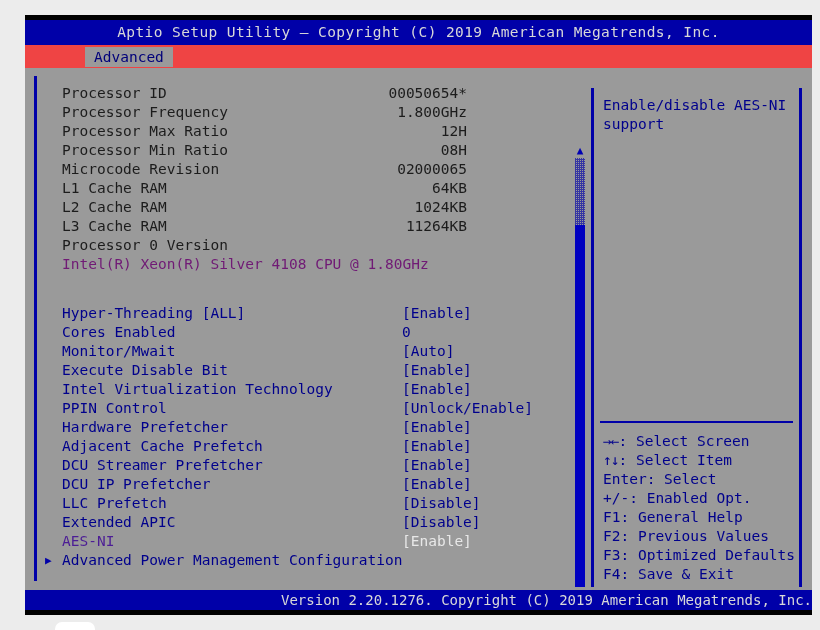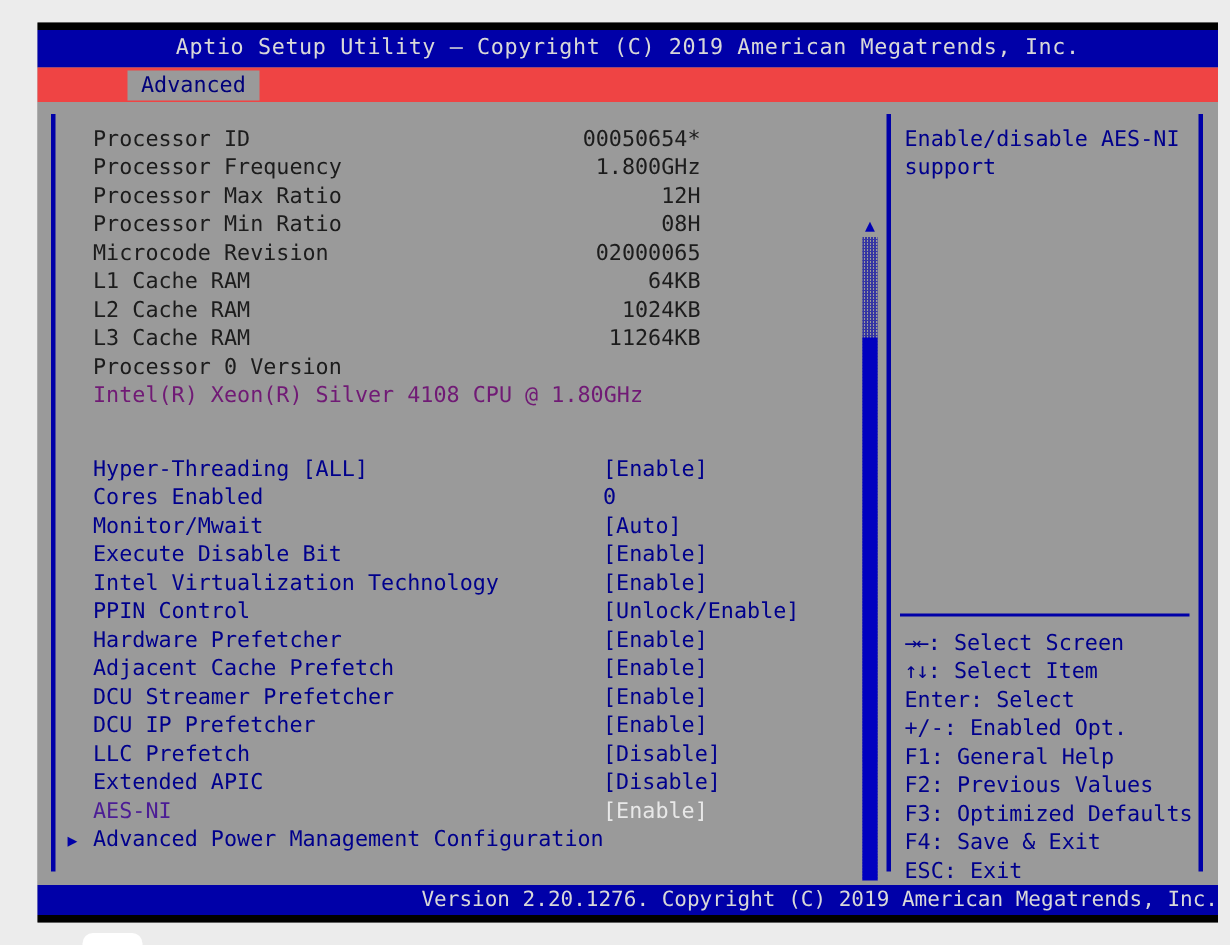--- a/index.html
+++ b/index.html
@@ -184,21 +184,21 @@
     top: 96px;
     width: 10px;
     height: 382px;
     background: #0000c0;
   }
 
   
   #help-panel {
     position: absolute;
     left: 566px;
-    top: 8px;
+    top: 20px;
     width: 211px;
     height: 505px;
     border-left: 3px solid #0000a8;
     border-right: 3px solid #0000a8;
     box-sizing: border-box;
   }
   #help-text {
     position: absolute;
     left: 9px;
     top: 8px;

